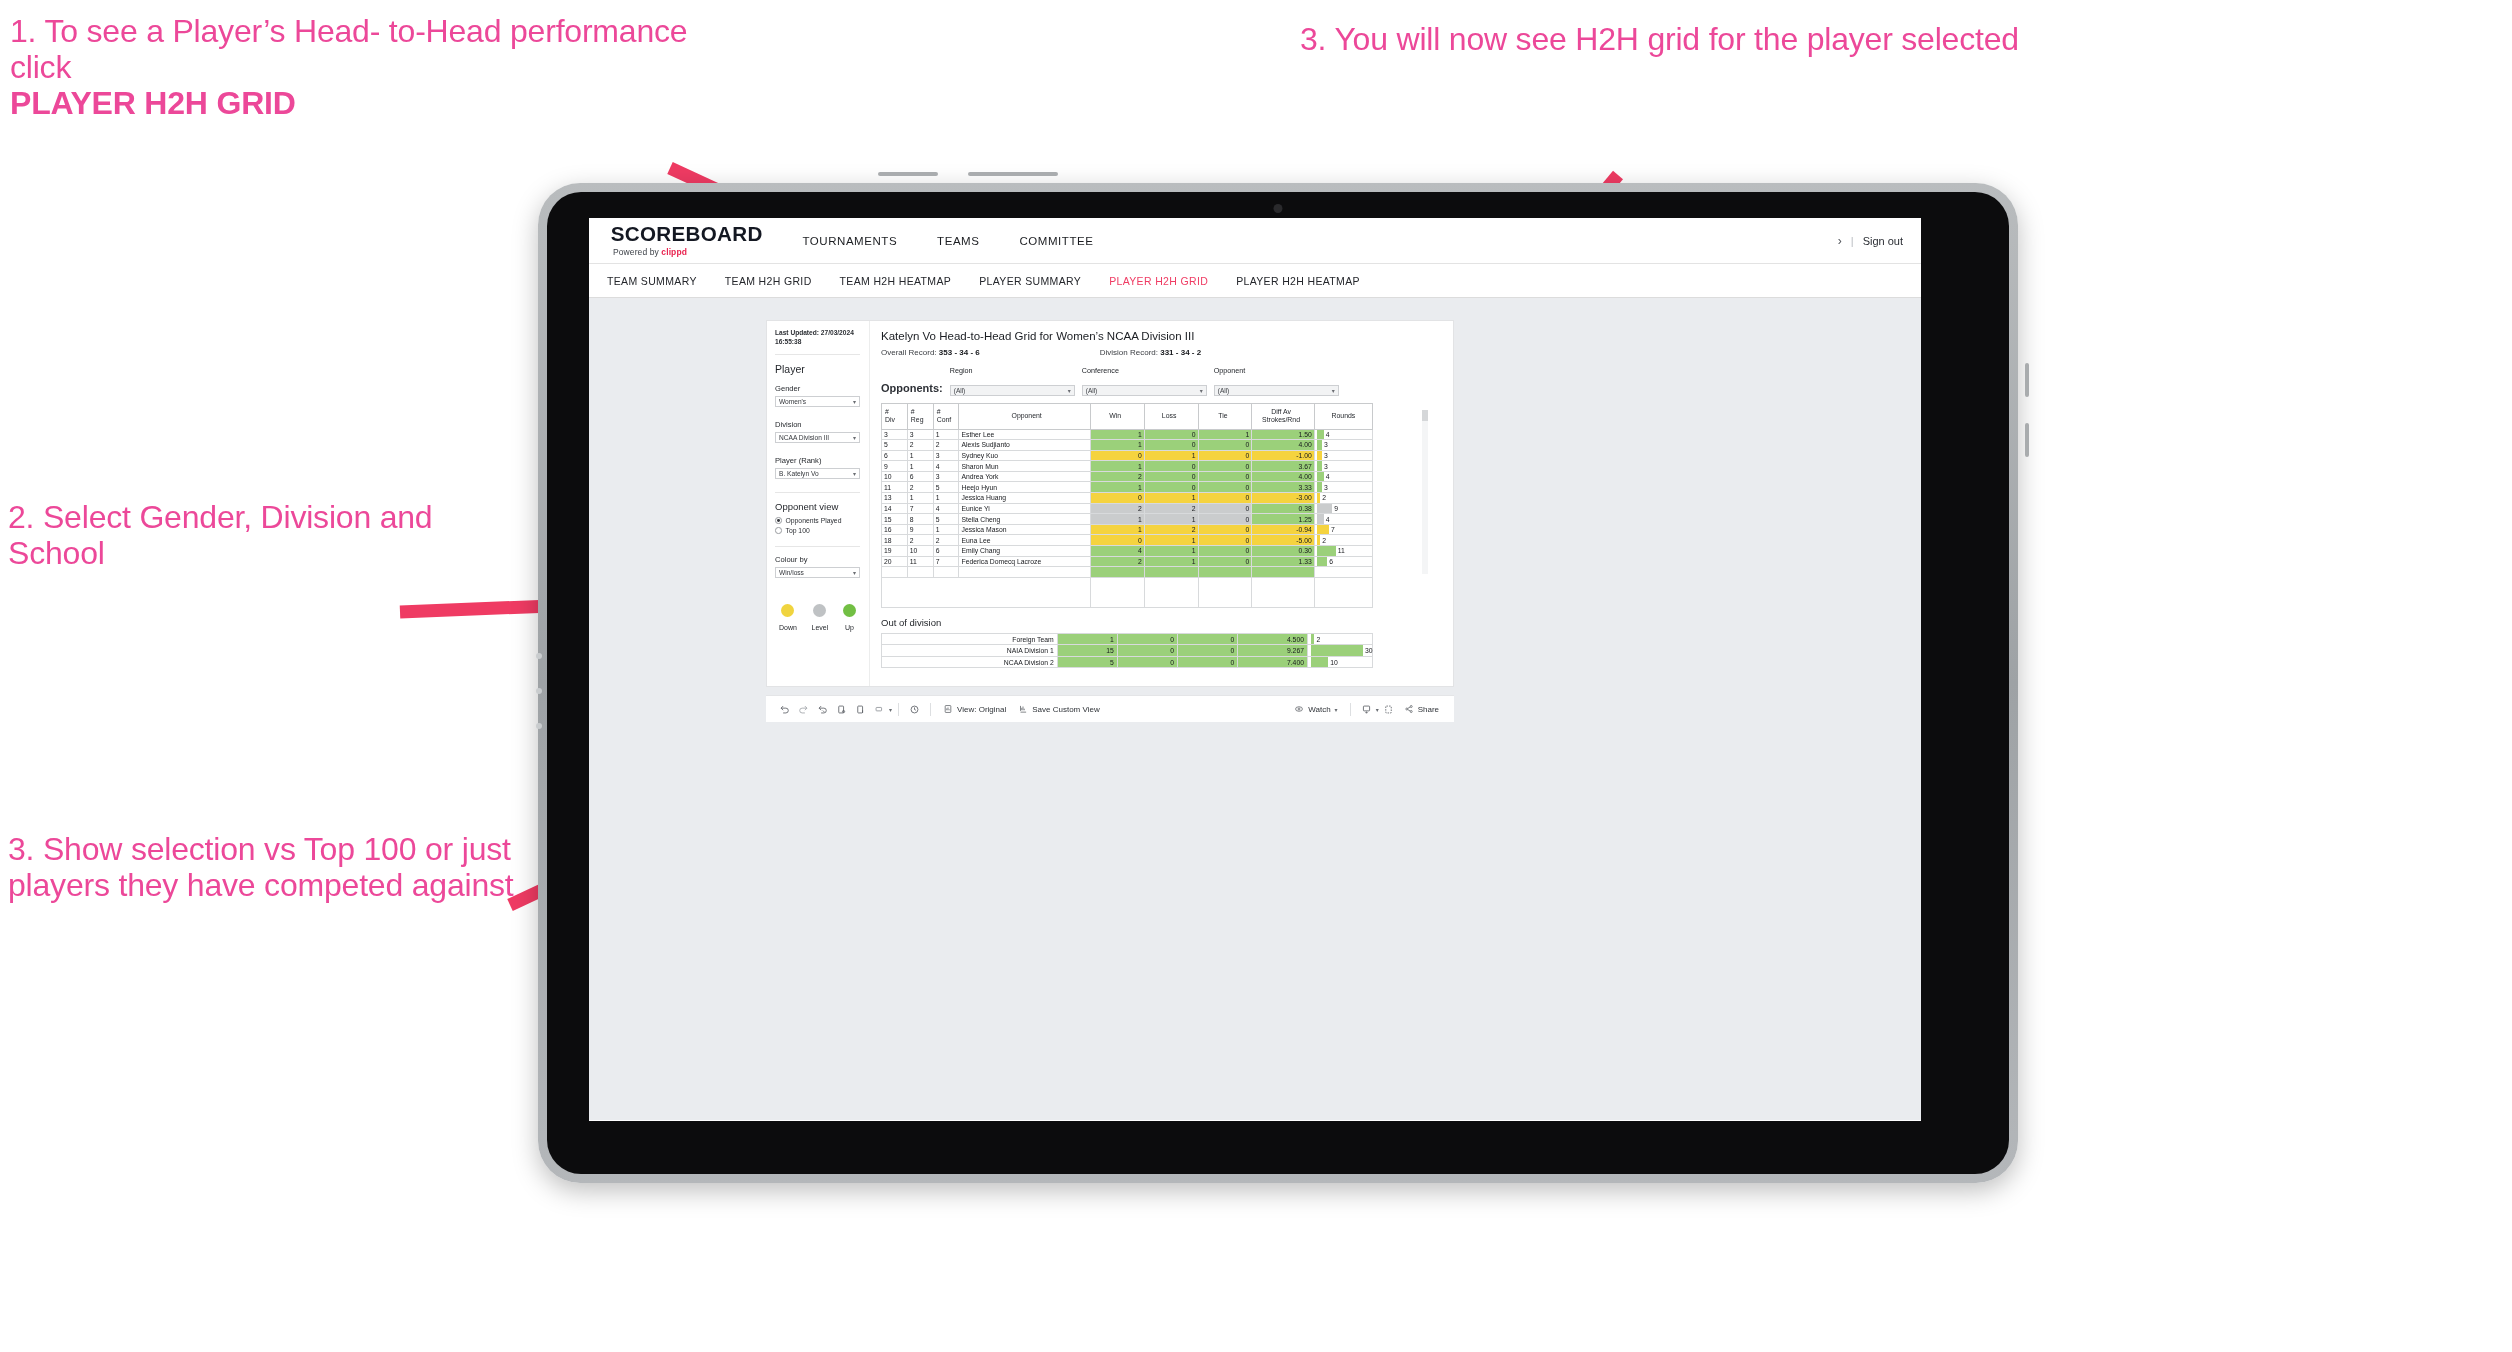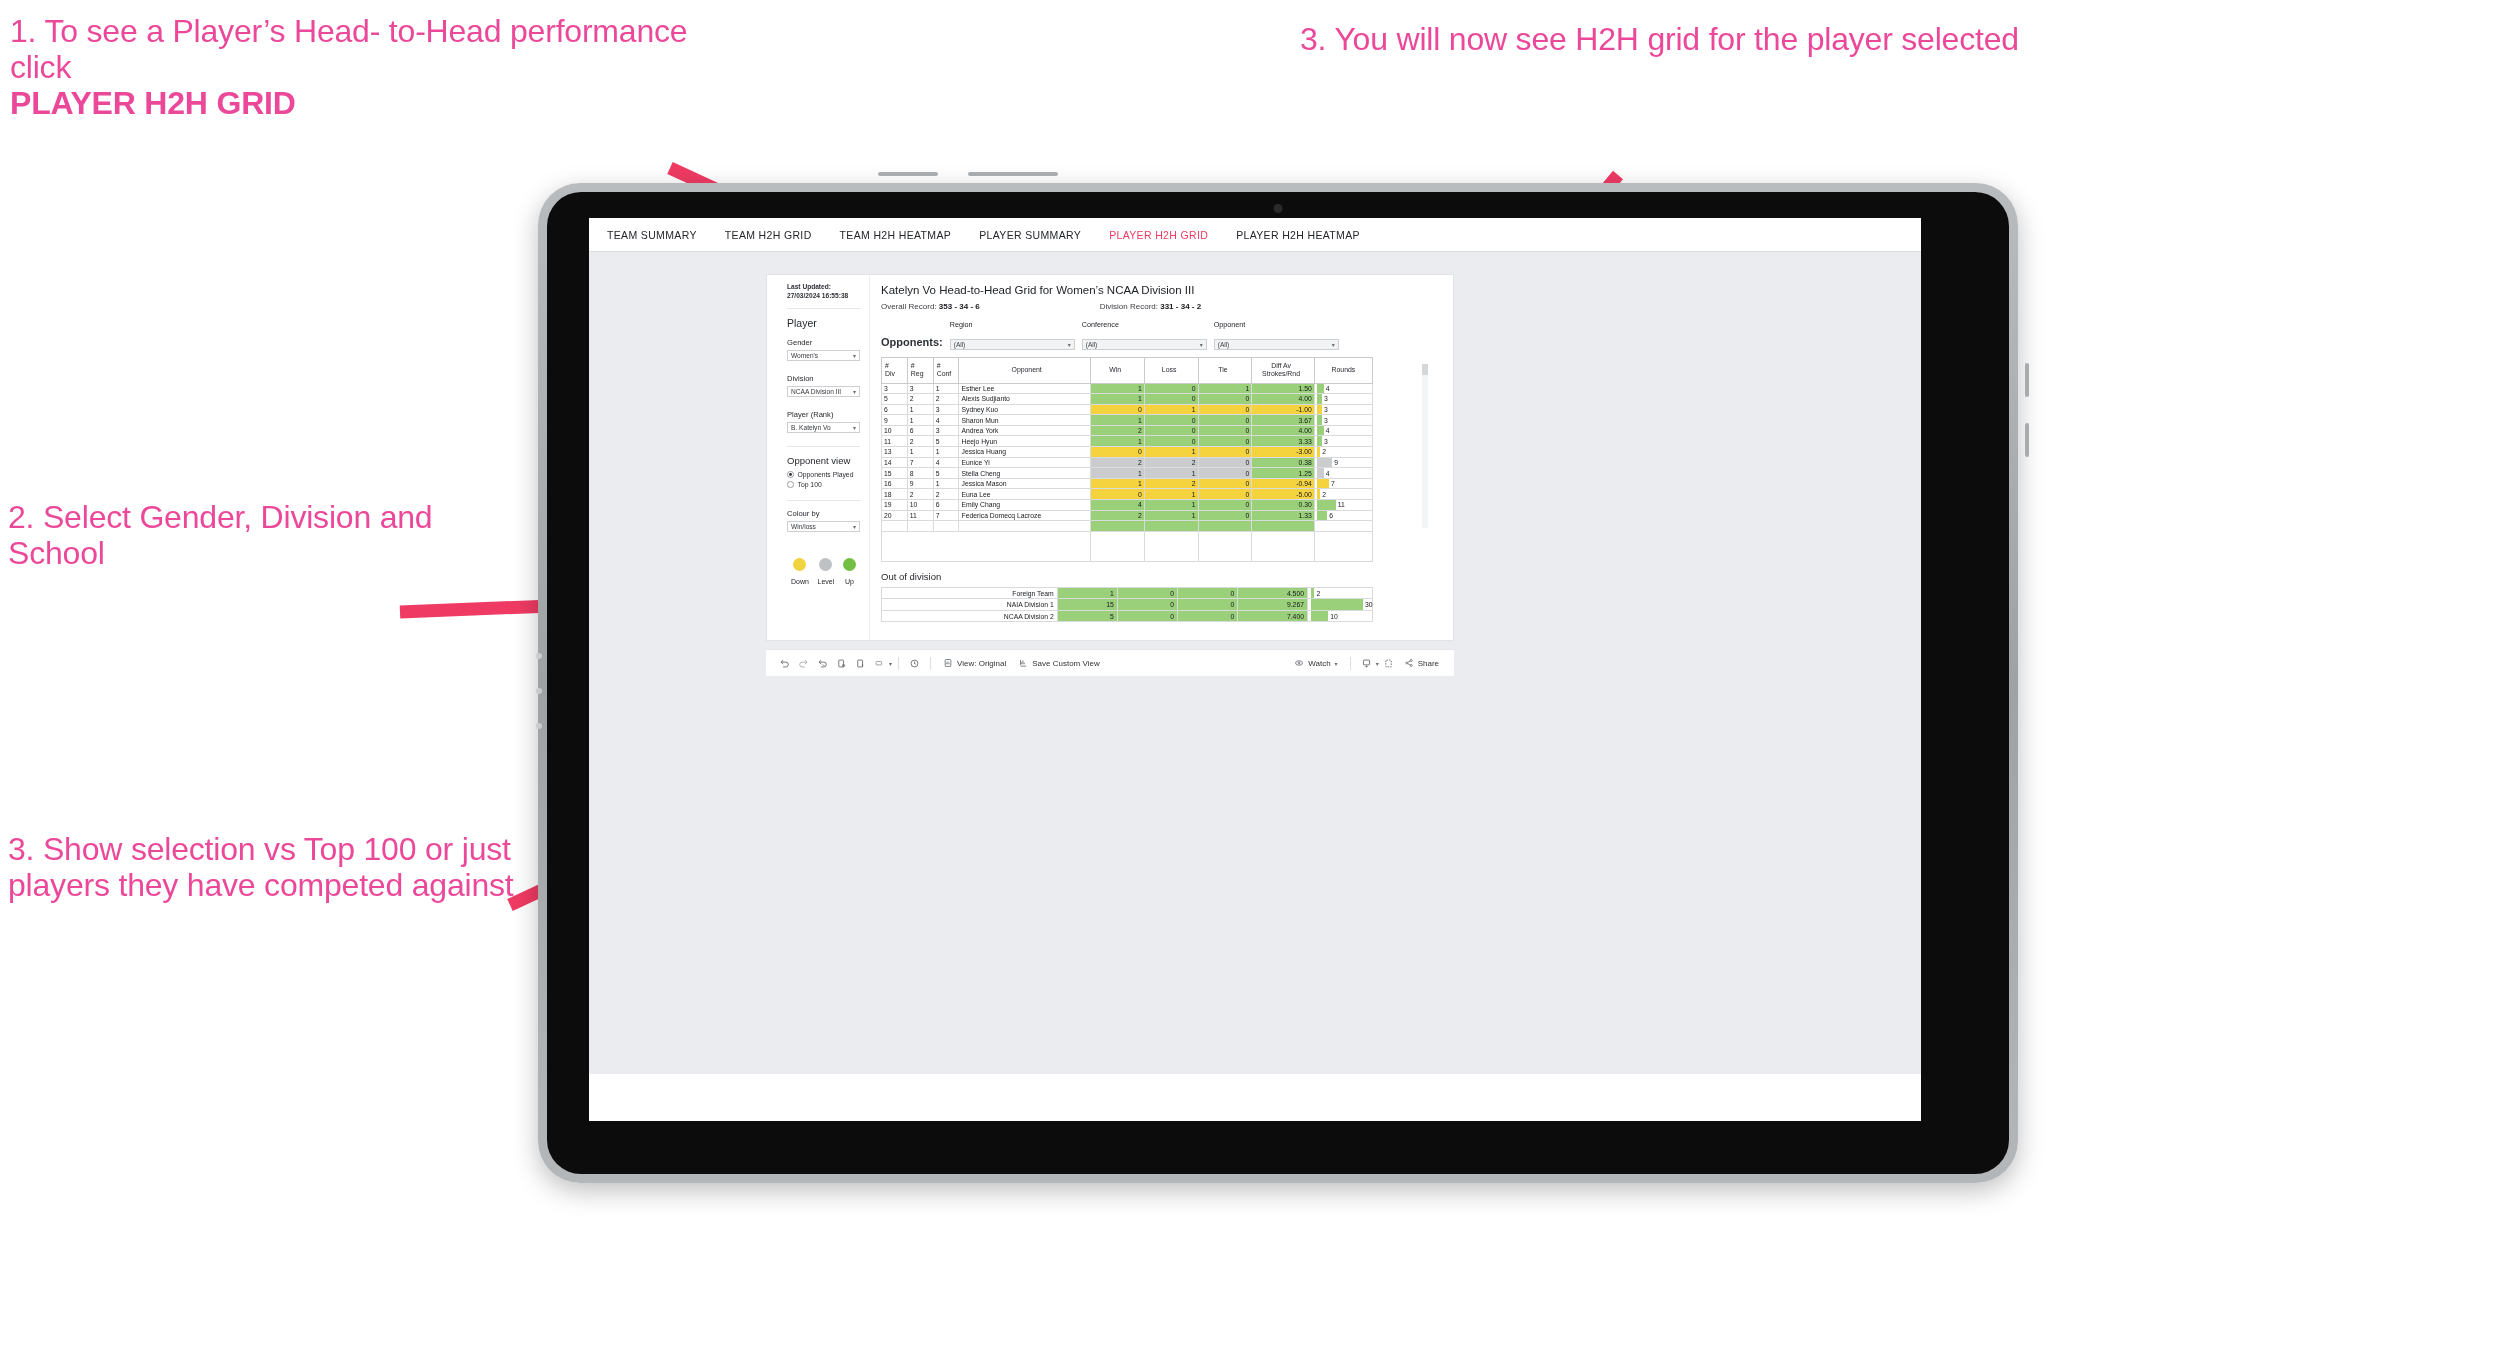--- a/index.html
+++ b/index.html
@@ -107,21 +107,21 @@
   #viz-card {
     position:absolute; left: 177px; top: 22px;
     width: 688px; height: 367px;
     background: #ffffff;
     display: flex;
     border: 1px solid #e2e3e5;
   }
 
   
   #filters {
-    width: 103px; flex: 0 0 103px; padding: 8px 9px 0 20px;
+    width: 103px; flex: 0 0 103px; padding: 8px 9px 0 8px;
     border-right: 1px solid #eceded; background:#fff;
     font-size: 7px;
   }
   .lastupd { font-size: 6.6px; color:#2c2f34; line-height: 1.35; font-weight:600; }
   .fdiv { height:1px; background:#e6e6e6; margin: 7px 0 8px; }
   .sec-title { font-size: 10.5px; color: #1f2227; margin-bottom: 9px; }
   .f-label { font-size: 7.6px; color:#1f2227; margin-bottom: 3px; font-weight: 500;}
   .f-select {
     height: 11px; border: 1px solid #cdcfd2; background:#fff;
     display:flex; align-items:center; padding: 0 3px;
@@ -244,20 +244,38 @@
   <div class="side-btn sb2"></div>
   <div class="left-dot" style="top:470px"></div>
   <div class="left-dot" style="top:505px"></div>
   <div class="left-dot" style="top:540px"></div>
 
   <div id="tablet-inner">
     <div class="cam"></div>
 
     <div id="screen">
 
+      <div id="app-header">
+        <div class="brand">
+          <div class="brand-name">SCOREBOARD</div>
+          <div class="brand-sub">
+            <span>Powered by </span><span class="clippd">clippd</span>
+          </div>
+        </div>
+        <div class="hnav">
+          <a href="#">TOURNAMENTS</a>
+          <a href="#">TEAMS</a>
+          <a href="#">COMMITTEE</a>
+        </div>
+        <div class="header-right">
+          <span class="chev-r">›</span>
+          <span class="sep">|</span>
+          <a href="#" style="text-decoration:none;color:#2a2d33">Sign out</a>
+        </div>
+      </div>
 
       <div id="subnav">
         <a href="#">TEAM SUMMARY</a>
         <a href="#">TEAM H2H GRID</a>
         <a href="#">TEAM H2H HEATMAP</a>
         <a href="#">PLAYER SUMMARY</a>
         <a href="#" class="active">PLAYER H2H GRID</a>
         <a href="#">PLAYER H2H HEATMAP</a>
       </div>
 

